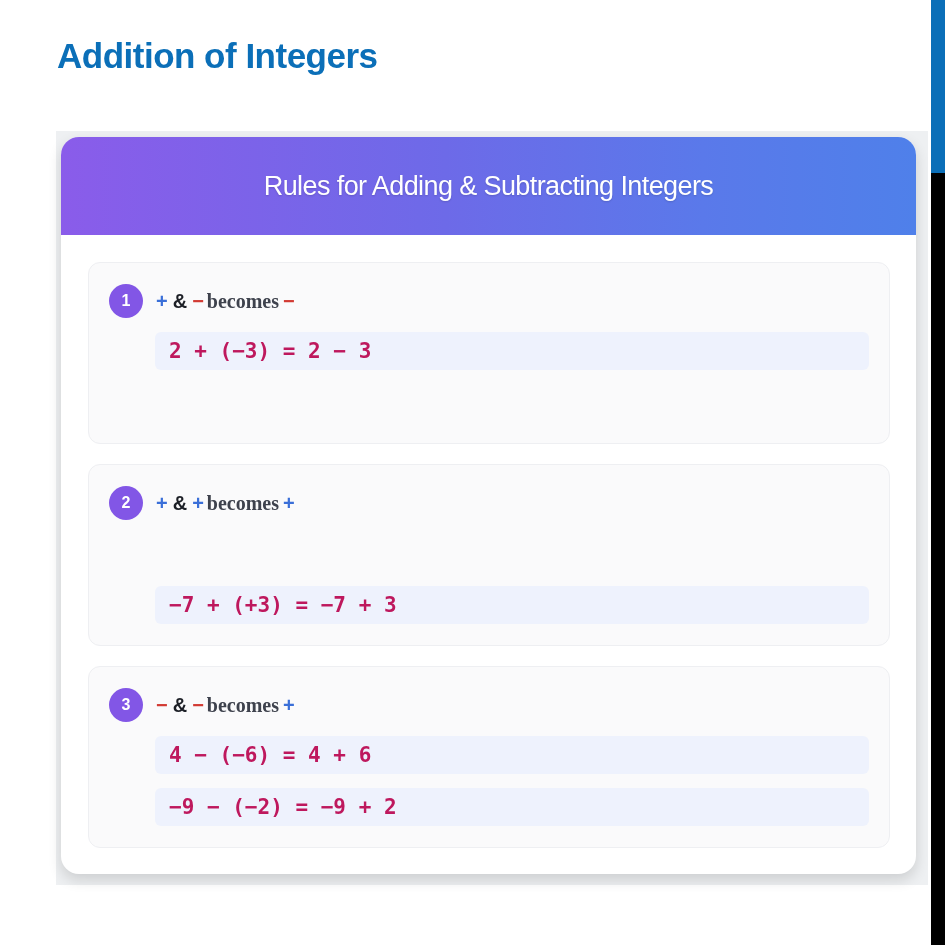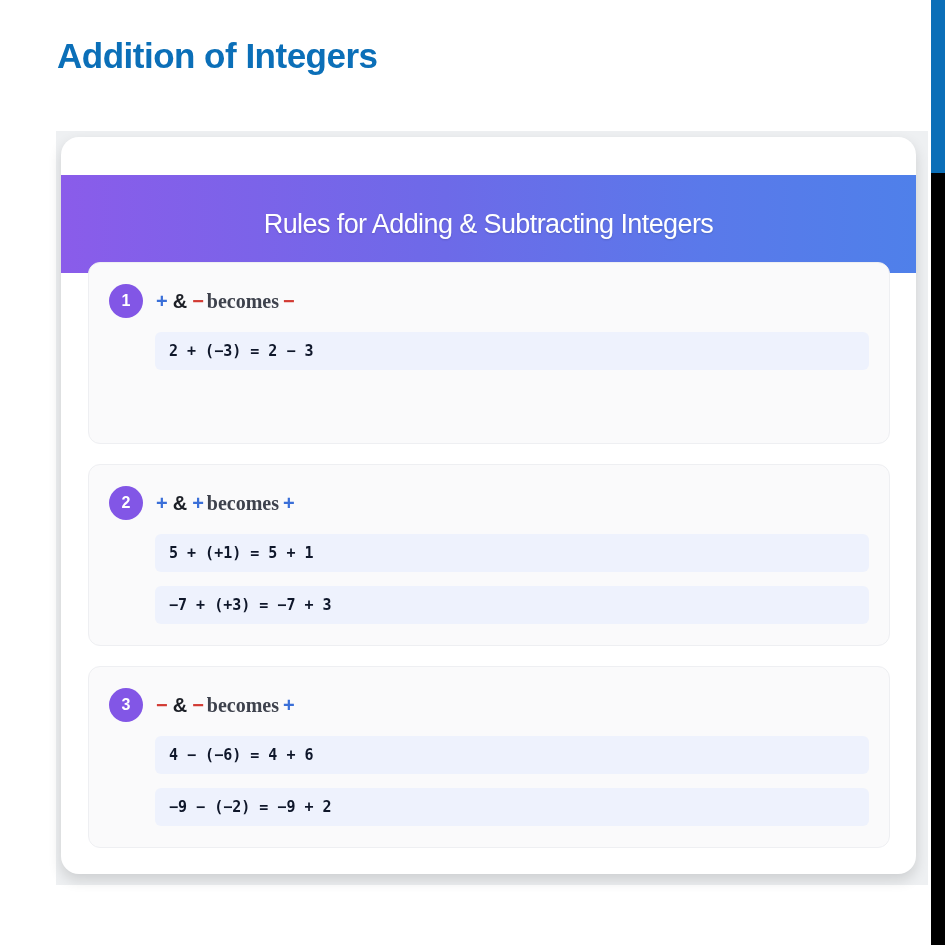--- a/index.html
+++ b/index.html
@@ -38,21 +38,21 @@
     }
     .card {
       position: absolute; left: 61px; top: 137px; width: 855px; height: 737px;
       background: #ffffff; border-radius: 18px;
       box-shadow: 0 6px 14px rgba(0,0,0,0.14);
       overflow: hidden;
     }
     .card-header {
       height: 98px;
       background: linear-gradient(90deg, #8a5cea 0%, #6d6ae8 45%, #5a79ea 75%, #4f80ea 100%);
-      display: flex; align-items: center; justify-content: center; margin-top: 38px;
+      display: flex; align-items: center; justify-content: center;
     }
     .card-header-title {
       color: #ffffff; font-size: 27px; font-weight: normal;
       letter-spacing: -0.6px;
       text-shadow: 0 1px 2px rgba(0,0,0,0.15);
     }
 
     .rule {
       position: absolute; left: 27px; width: 802px; height: 182px;
       background: #fafafb; border: 1px solid #eeeff2; border-radius: 12px;
@@ -68,21 +68,21 @@
     .sym-plus { color: #3a6fd8; font-weight: bold; }
     .sym-minus { color: #d23a33; font-weight: bold; }
     .amp { color: #1c1f26; margin: 0 5px; }
     .becomes { margin: 0 4px 0 3px; color: #3e424d; font-family: Liberation Serif, serif; }
 
     .example {
       position: absolute; left: 66px; width: 714px; height: 38px;
       background: #eef2fd; border-radius: 6px;
       display: flex; align-items: center; padding-left: 14px;
       font-family: "DejaVu Sans Mono", monospace;
-      font-size: 15px; font-weight: bold; color: #0f172a;
+      font-size: 21px; font-weight: bold; color: #be185d;
       white-space: pre;
     }
     .ex1 { top: 69px; }
     .ex2 { top: 121px; }
   </style>
 </head>
 <body>
 
 <div class="page">
   <div class="slide-title">Addition of Integers</div>
@@ -115,21 +115,20 @@
       <div class="rule-head">
         <div class="num-badge">2</div>
         <div class="rule-text">
           <span class="sym-plus">+</span>
           <span class="amp">&amp;</span>
           <span class="sym-plus">+</span>
           <span class="becomes">becomes</span>
           <span class="sym-plus">+</span>
         </div>
       </div>
-      <div class="example ex1">5 + (+1) = 5 + 1</div>
       <div class="example ex2">−7 + (+3) = −7 + 3</div>
     </div>
 
     <div class="rule" style="top:529px;">
       <div class="rule-head">
         <div class="num-badge">3</div>
         <div class="rule-text">
           <span class="sym-minus">−</span>
           <span class="amp">&amp;</span>
           <span class="sym-minus">−</span>

